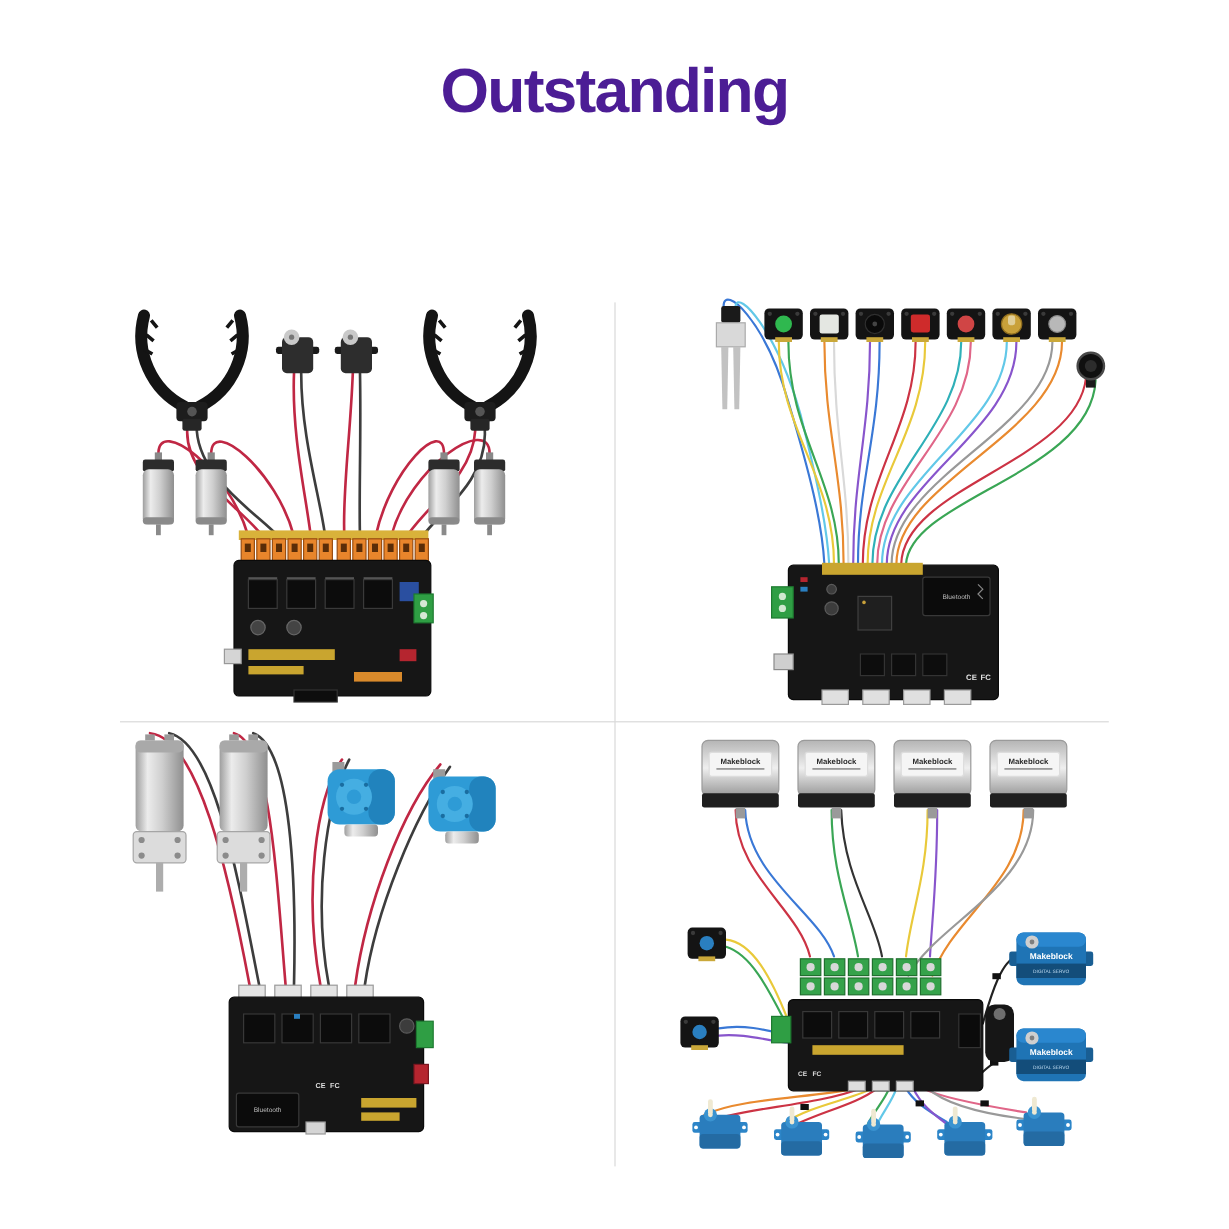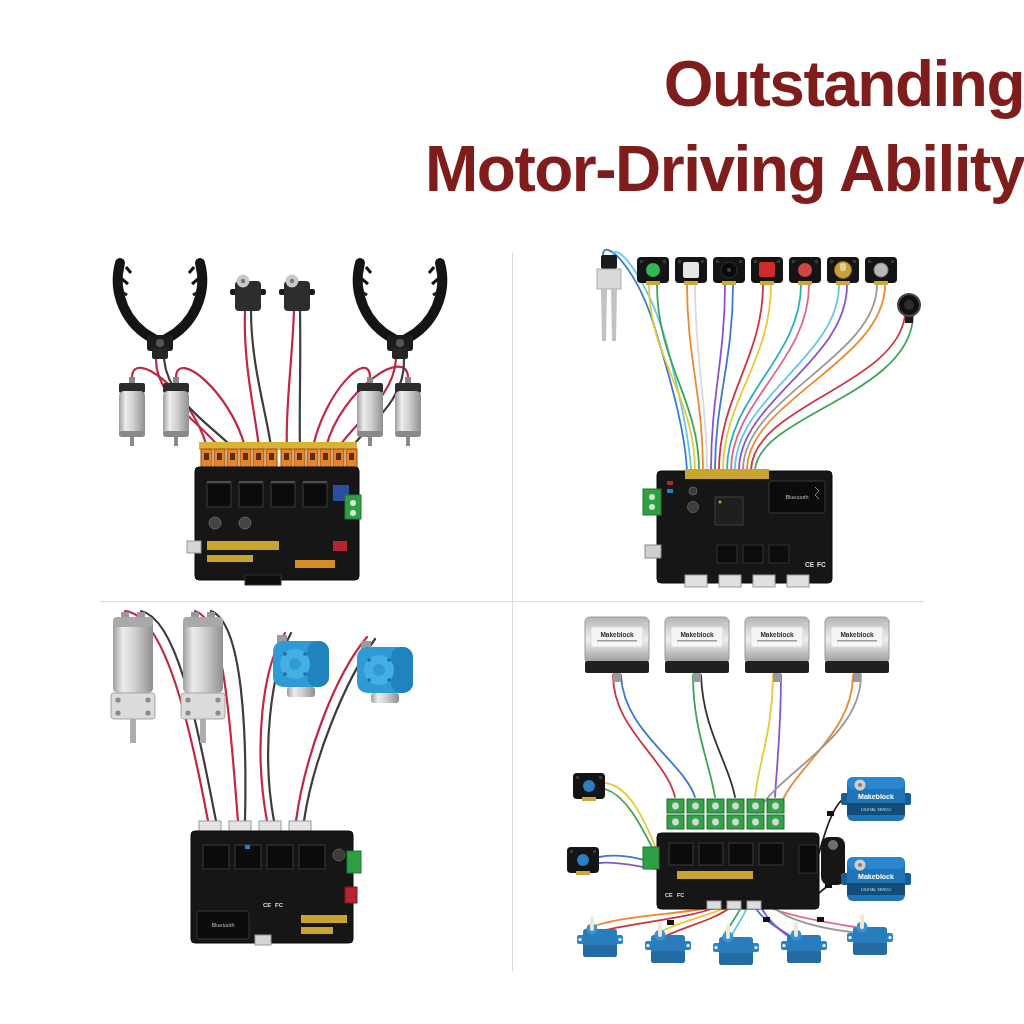--- a/index.html
+++ b/index.html
@@ -1,19 +1,19 @@
 <!DOCTYPE html>
 <html><head>
 <meta charset="utf-8">
 <style>
   * { margin:0; padding:0; box-sizing:border-box; }
   html,body { width:1024px; height:1024px; background:#ffffff; font-family:"Liberation Sans",sans-serif; overflow:hidden; }
   .stage { position:relative; width:1024px; height:1024px; background:#fff; }
-  .title { position:absolute; top:42px; left:0; width:100%; text-align:right;
-           font-weight:bold; font-size:64px; line-height:1.33; letter-spacing:-1.5px; color:#7f1d1d; }
+  .title { position:absolute; top:42px; left:0; width:100%; text-align:center;
+           font-weight:bold; font-size:52px; line-height:1.33; letter-spacing:-1.5px; color:#4c1d95; }
   .divider-v { position:absolute; left:512px; top:252px; width:1px; height:720px; background:#d9d9d9; }
   .divider-h { position:absolute; left:100px; top:601px; width:824px; height:1px; background:#d9d9d9; }
   svg.quad { position:absolute; }
   #quad-tl { left:95px;  top:245px; }
   #quad-tr { left:517px; top:245px; }
   #quad-bl { left:95px;  top:605px; }
   #quad-br { left:517px; top:605px; }
   .wire { fill:none; stroke-width:2.2; stroke-linecap:round; }
   .wire-thin { fill:none; stroke-width:1.8; stroke-linecap:round; }
   svg text { font-family:"Liberation Sans",sans-serif; }
@@ -115,21 +115,20 @@
       <g id="symRoundSensor">
         <rect x="-4" y="10" width="8" height="16" fill="#1a1a1a"></rect>
         <circle cx="0" cy="8" r="11" fill="#101010" stroke="#494949" stroke-width="2"></circle>
         <circle cx="0" cy="8" r="5" fill="#2c2c2c"></circle>
       </g>
     </defs>
   </svg>
 
   <header class="title">
     <div>Outstanding</div>
-    <div>Motor-Driving Ability</div>
   </header>
 
   <div class="divider-v"></div>
   <div class="divider-h"></div>
 
   <svg id="quad-tl" class="quad" width="410" height="350" viewBox="0 0 410 350">
     <g>
       <path class="wire" d="M37,133 C37,102 96,146 112,202" stroke="#c02744"></path>
       <path class="wire" d="M81,133 C81,102 136,148 150,202" stroke="#c02744"></path>
       <path class="wire" d="M61,114 C60,152 106,178 124,202" stroke="#c02744"></path>

